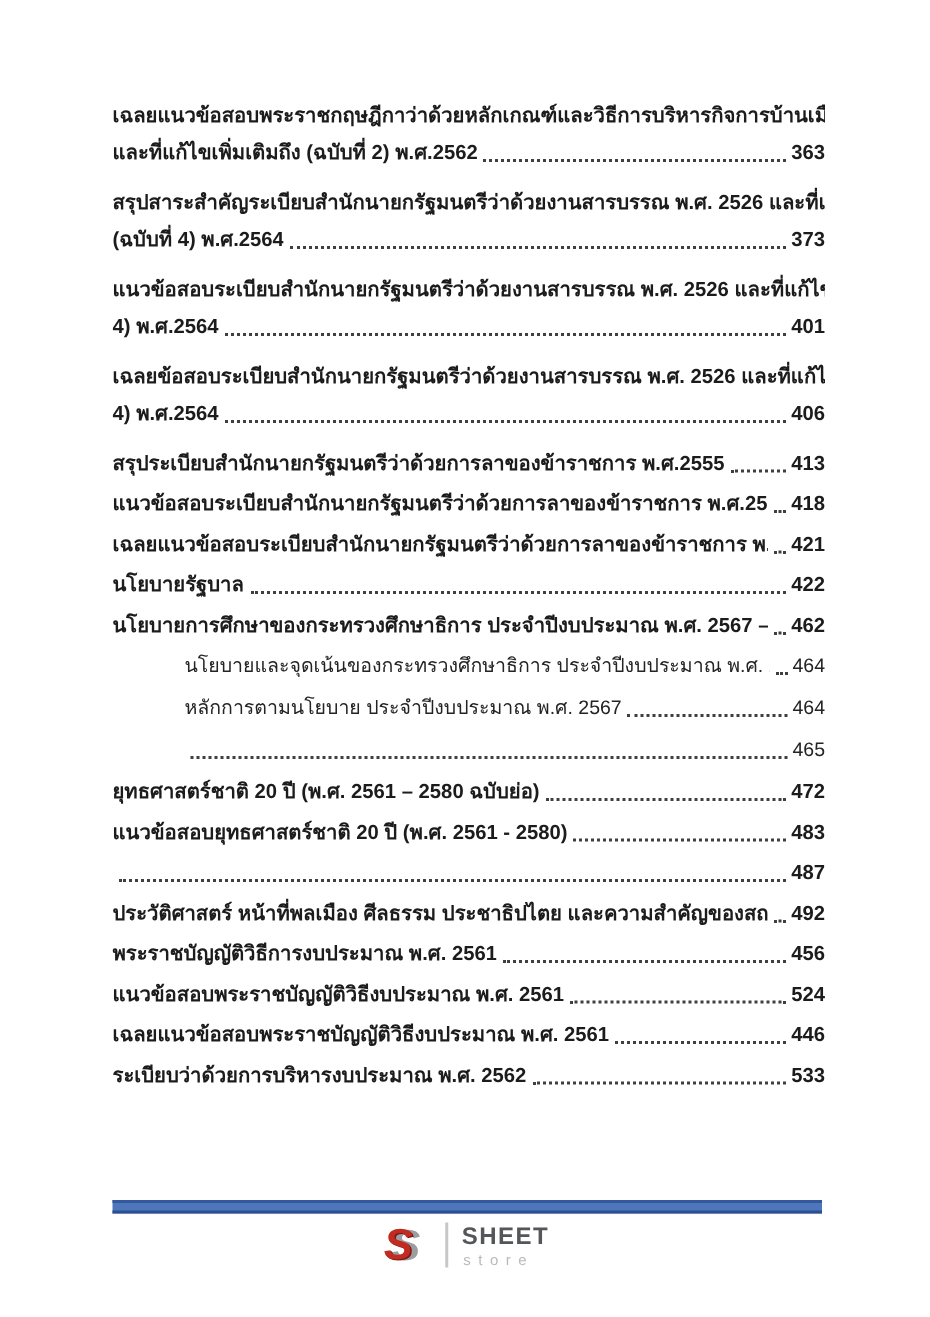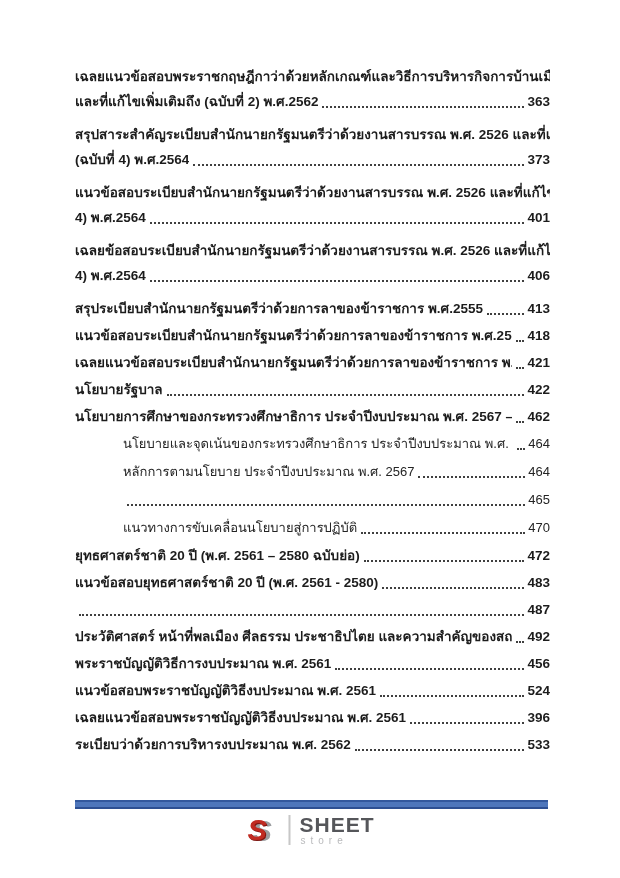--- a/index.html
+++ b/index.html
@@ -31,21 +31,21 @@
     position:absolute;left:7px;top:1px;font-size:29px;font-weight:bold;
     font-style:italic;color:#9b9da0;line-height:34px;
   }
   .smark .s-front{
     position:absolute;left:2px;top:0;font-size:29px;font-weight:bold;
     font-style:italic;color:#c02b22;line-height:34px;
     text-shadow:1px 1px 0 #7e1510;
   }
   .logo-sep{width:2px;height:30px;background:#c7c7c7;}
   .logo-text{display:flex;flex-direction:column;align-items:flex-start;}
-  .brand{font-size:21px;font-weight:bold;color:#55565a;letter-spacing:1px;line-height:19px;text-align:center;}
+  .brand{font-size:16px;font-weight:bold;color:#55565a;letter-spacing:1px;line-height:19px;text-align:center;}
   .subbrand{font-size:10px;color:#b9babc;letter-spacing:5px;line-height:9px;margin-top:2px;padding-left:1px;}
 </style>
 </head>
 <body>
 
 <div class="page">
 
   <div class="toc" id="toc">
       <div class="entry two">
         <div class="l1">เฉลยแนวข้อสอบพระราชกฤษฎีกาว่าด้วยหลักเกณฑ์และวิธีการบริหารกิจการบ้านเมืองที่ดี พ.ศ. 2546</div>
@@ -127,27 +127,20 @@
           <span class="leader"></span>
           <span class="pg">464</span>
         </div>
       </div>
       <div class="entry sub">
         <div class="row">
           <span class="leader"></span>
           <span class="pg">465</span>
         </div>
       </div>
-      <div class="entry sub">
-        <div class="row">
-          <span class="t">แนวทางการขับเคลื่อนนโยบายสู่การปฏิบัติ</span>
-          <span class="leader"></span>
-          <span class="pg">470</span>
-        </div>
-      </div>
       <div class="entry">
         <div class="row">
           <span class="t">ยุทธศาสตร์ชาติ 20 ปี (พ.ศ. 2561 – 2580 ฉบับย่อ)</span>
           <span class="leader"></span>
           <span class="pg">472</span>
         </div>
       </div>
       <div class="entry">
         <div class="row">
           <span class="t">แนวข้อสอบยุทธศาสตร์ชาติ 20 ปี (พ.ศ. 2561 - 2580)</span>
@@ -179,21 +172,21 @@
         <div class="row">
           <span class="t">แนวข้อสอบพระราชบัญญัติวิธีงบประมาณ พ.ศ. 2561</span>
           <span class="leader"></span>
           <span class="pg">524</span>
         </div>
       </div>
       <div class="entry">
         <div class="row">
           <span class="t">เฉลยแนวข้อสอบพระราชบัญญัติวิธีงบประมาณ พ.ศ. 2561</span>
           <span class="leader"></span>
-          <span class="pg">396</span>
+          <span class="pg">446</span>
         </div>
       </div>
       <div class="entry">
         <div class="row">
           <span class="t">ระเบียบว่าด้วยการบริหารงบประมาณ พ.ศ. 2562</span>
           <span class="leader"></span>
           <span class="pg">533</span>
         </div>
       </div>
     </div>

